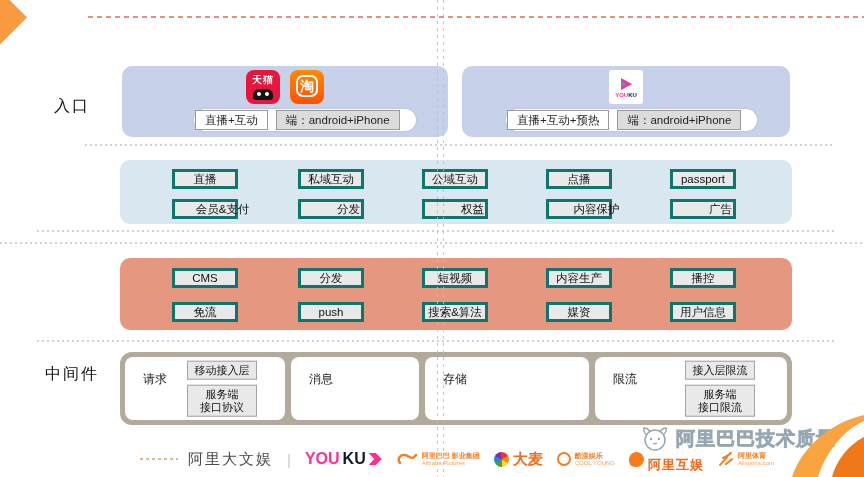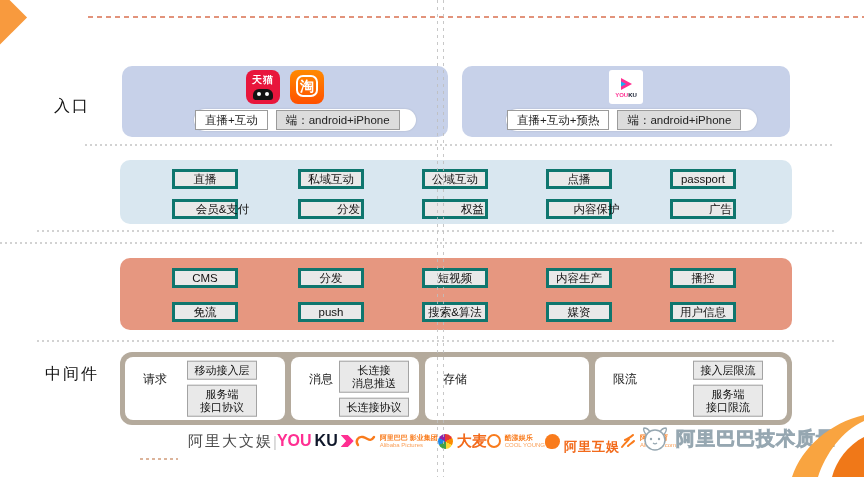--- a/index.html
+++ b/index.html
@@ -60,26 +60,26 @@
   .core-band .r1{top:9px;} .core-band .r2{top:39px;padding-left:35px;}
   .base-band .r1{top:10px;} .base-band .r2{top:44px;}
 
   
   .mw-band{position:absolute;left:120px;top:352px;width:672px;height:73px;background:#b4aa9c;border-radius:12px;
            display:flex;gap:6px;padding:5px;}
   .mw-box{background:#fff;border-radius:8px;position:relative;}
   .mw1{width:160px;} .mw2{width:128px;} .mw3{width:164px;} .mw4{flex:1;}
   .mw-label{position:absolute;left:18px;top:14px;font-size:12px;color:#222;}
   .mw-items{position:absolute;top:50%;transform:translateY(-50%);display:flex;flex-direction:column;gap:5px;align-items:center;}
-  .mw1 .mw-items{right:28px;} .mw2 .mw-items{right:10px;} .mw3 .mw-items{right:20px;} .mw4 .mw-items{right:24px;border-radius:6px;}
+  .mw1 .mw-items{right:28px;} .mw2 .mw-items{right:10px;} .mw3 .mw-items{right:20px;} .mw4 .mw-items{right:32px;border-radius:6px;}
   .mw-btn{min-width:70px;background:#e9e9e9;border:1px solid #a3a3a3;font-size:11px;color:#111;
           text-align:center;padding:2px 5px;white-space:pre-line;line-height:1.2;}
 
   
-  .footer{position:absolute;left:188px;top:428px;height:26px;display:flex;align-items:center;z-index:5;}
+  .footer{position:absolute;left:188px;top:446px;height:26px;display:flex;align-items:center;gap:14px;z-index:5;}
   .ft-wenyu{font-size:15px;color:#4a4a4a;letter-spacing:2px;}
   .ft-sep{color:#c9c9c9;font-size:15px;}
   .ft-youku{display:flex;align-items:center;gap:3px;font-size:16px;font-weight:bold;}
   .yk-arrow{width:13px;height:12px;background:#ff2f92;
             clip-path:polygon(0 0,55% 0,100% 50%,55% 100%,0 100%,42% 50%);}
   .ft-stack{display:flex;flex-direction:column;justify-content:center;line-height:1.15;}
   .ft-stack .s1{font-size:7px;color:#f97b1c;font-weight:bold;white-space:nowrap;}
   .ft-stack .s2{font-size:6px;color:#f9a05a;white-space:nowrap;}
   .ft-brand{display:flex;align-items:center;gap:4px;}
   .damai-wheel{width:15px;height:15px;border-radius:50%;
@@ -173,25 +173,20 @@
     <div class="mw-box mw1">
       <div class="mw-label">请求</div>
       <div class="mw-items">
         <div class="mw-btn">移动接入层</div>
         <div class="mw-btn">服务端
 接口协议</div>
       </div>
     </div>
     <div class="mw-box mw2">
       <div class="mw-label">消息</div>
-      <div class="mw-items">
-        <div class="mw-btn">长连接
-消息推送</div>
-        <div class="mw-btn">长连接协议</div>
-      </div>
     </div>
     <div class="mw-box mw3">
       <div class="mw-label">存储</div>
     </div>
     <div class="mw-box mw4">
       <div class="mw-label">限流</div>
       <div class="mw-items">
         <div class="mw-btn">接入层限流</div>
         <div class="mw-btn">服务端
 接口限流</div>

